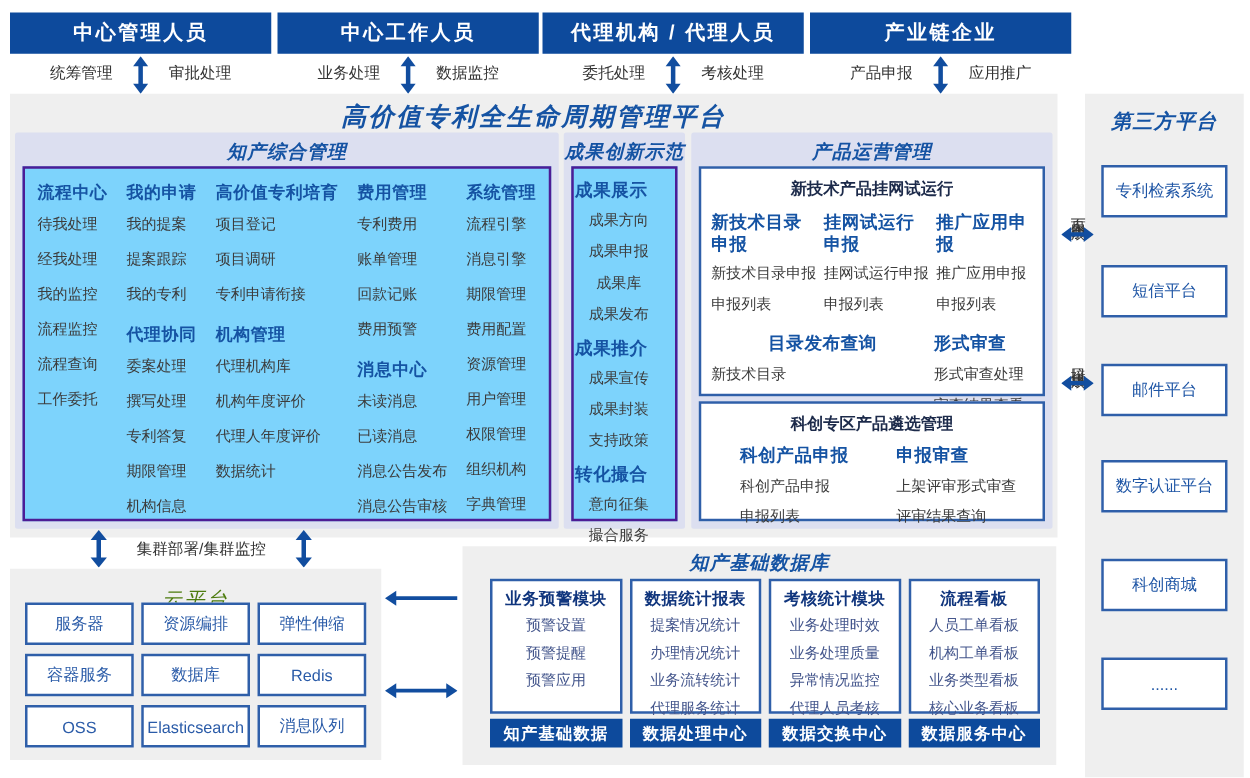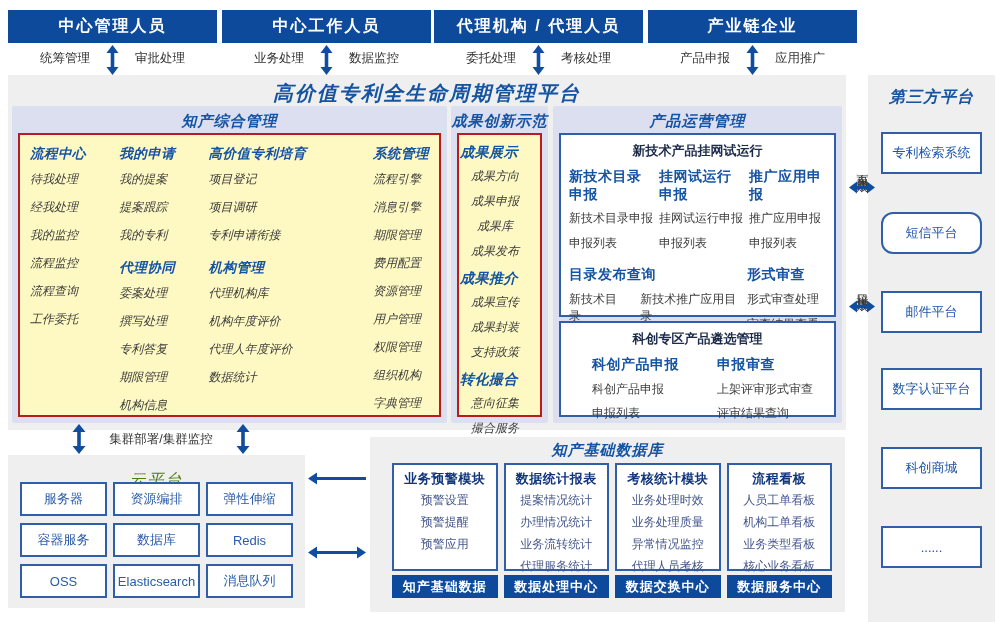--- a/index.html
+++ b/index.html
@@ -26,72 +26,72 @@
     position:absolute;top:5px;left:0;right:0;text-align:center;
     font-size:20px;font-weight:bold;font-style:italic;color:#1553a3;letter-spacing:2px;
   }
   .section{position:absolute;background:#dcdff0;border-radius:2px;}
   .section-title{
     text-align:center;font-size:15px;font-weight:bold;font-style:italic;
     color:#1553a3;padding-top:6px;letter-spacing:1px;
   }
   .section-inner{
     position:absolute;left:6px;right:6px;top:27px;bottom:6px;
-    background:#fef9c3;border:2px solid #b91c1c;box-sizing:border-box;font-style:italic;
+    background:#7dd3fc;border:2px solid #4c1d95;box-sizing:border-box;
   }
   .sec-ip{left:4px;top:31px;width:435px;height:317px;}
   .sec-ach{left:443px;top:31px;width:97px;height:317px;}
   .sec-prod{left:545px;top:31px;width:289px;height:317px;}
   
   .ip-cols{display:flex;justify-content:space-between;padding:10px 10px 4px 10px;}
   .menu-col{display:flex;flex-direction:column;}
   .menu-group{margin-bottom:4px;}
   .group-header{font-size:13.5px;font-weight:bold;color:#1553a3;margin-bottom:8px;letter-spacing:.5px;}
   .menu-item{display:block;font-size:12px;color:#3c3c3c;margin-bottom:11px;}
   
   .ach-inner{display:flex;flex-direction:column;align-items:flex-start;padding-top:9px;}
   .ach-inner .menu-group{text-align:center;margin-bottom:2px;}
   .ach-inner .group-header{font-size:14px;margin-bottom:6px;}
   .ach-inner .menu-item{margin-bottom:8px;margin-left:12px;}
   
   .subbox{position:absolute;left:6px;right:6px;background:#fff;border:2px solid #2f5fa9;box-sizing:border-box;}
   .subbox1{top:27px;height:184px;}
   .subbox2{top:215px;height:96px;}
   .subbox-title{text-align:center;font-size:13px;font-weight:bold;color:#1c2a4a;margin:7px 0 8px 0;}
-  .prod-row1{display:flex;padding:0 8px;gap:5px;font-family:Liberation Mono, monospace;}
+  .prod-row1{display:flex;padding:0 8px;gap:5px;}
   .prod-row1 .menu-col:nth-child(1){width:97px;}
   .prod-row1 .menu-col:nth-child(2){width:97px;}
   .prod-row1 .menu-col:nth-child(3){width:88px;}
   .prod-row1 .group-header{font-size:14px;line-height:1.3;margin-bottom:6px;}
   .prod-row1 .menu-item{margin-bottom:8px;}
   .prod-row2{display:flex;padding:2px 8px 0 8px;}
   .catalog{width:178px;}
-  .catalog .group-header{font-size:14px;margin-bottom:7px;}
-  .catalog-row{display:flex;gap:12px;margin-bottom:6px;}
+  .catalog .group-header{font-size:14px;margin-bottom:7px;text-align:center;}
+  .catalog-row{display:flex;gap:12px;margin-bottom:6px;flex-direction:column;}
   .catalog .menu-item{margin-bottom:0;}
   .formal{flex:1;}
   .formal .group-header{font-size:14px;margin-bottom:7px;}
   .formal .menu-item{margin-bottom:8px;}
   .sub2-groups{display:flex;padding:0 8px;margin-left:23px;}
   .sub2-groups .menu-group:nth-child(1){width:125px;}
   .sub2-groups .group-header{font-size:14px;margin-bottom:7px;}
   .sub2-groups .menu-item{margin-bottom:7px;}
   
   .third-party{position:absolute;left:868px;top:75px;width:127px;height:608px;background:#efefef;}
   .tp-title{
     text-align:center;font-size:16px;font-weight:bold;font-style:italic;color:#1553a3;
     padding-top:12px;letter-spacing:1px;
   }
   .tp-box{
     position:absolute;left:13px;width:101px;height:42px;background:#fff;
     border:2px solid #2f5fa9;box-sizing:border-box;display:flex;align-items:center;justify-content:center;
     font-size:13px;color:#1e55a5;
   }
   .tp-box:nth-of-type(1){top:57px;}
-  .tp-box:nth-of-type(2){top:137px;border-radius:12px;}
+  .tp-box:nth-of-type(2){top:137px;}
   .tp-box:nth-of-type(3){top:216px;}
   .tp-box:nth-of-type(4){top:293px;}
   .tp-box:nth-of-type(5){top:372px;}
   .tp-box:nth-of-type(6){top:451px;}
   
   .integration{position:absolute;width:26px;text-align:center;}
   .int-pages{left:849px;top:165px;}
   .int-api{left:849px;top:284px;}
   .int-label{
     writing-mode:vertical-rl;text-orientation:upright;font-size:12px;color:#333;
@@ -239,20 +239,34 @@
               </div>
               <div class="menu-group">
                 <div class="group-header">机构管理</div>
                 <span class="menu-item">代理机构库</span>
                 <span class="menu-item">机构年度评价</span>
                 <span class="menu-item">代理人年度评价</span>
                 <span class="menu-item">数据统计</span>
               </div>
             </div>
             <div class="menu-col">
+              <div class="menu-group">
+                <div class="group-header">费用管理</div>
+                <span class="menu-item">专利费用</span>
+                <span class="menu-item">账单管理</span>
+                <span class="menu-item">回款记账</span>
+                <span class="menu-item">费用预警</span>
+              </div>
+              <div class="menu-group">
+                <div class="group-header">消息中心</div>
+                <span class="menu-item">未读消息</span>
+                <span class="menu-item">已读消息</span>
+                <span class="menu-item">消息公告发布</span>
+                <span class="menu-item">消息公告审核</span>
+              </div>
             </div>
             <div class="menu-col">
               <div class="menu-group">
                 <div class="group-header">系统管理</div>
                 <span class="menu-item">流程引擎</span>
                 <span class="menu-item">消息引擎</span>
                 <span class="menu-item">期限管理</span>
                 <span class="menu-item">费用配置</span>
                 <span class="menu-item">资源管理</span>
                 <span class="menu-item">用户管理</span>

